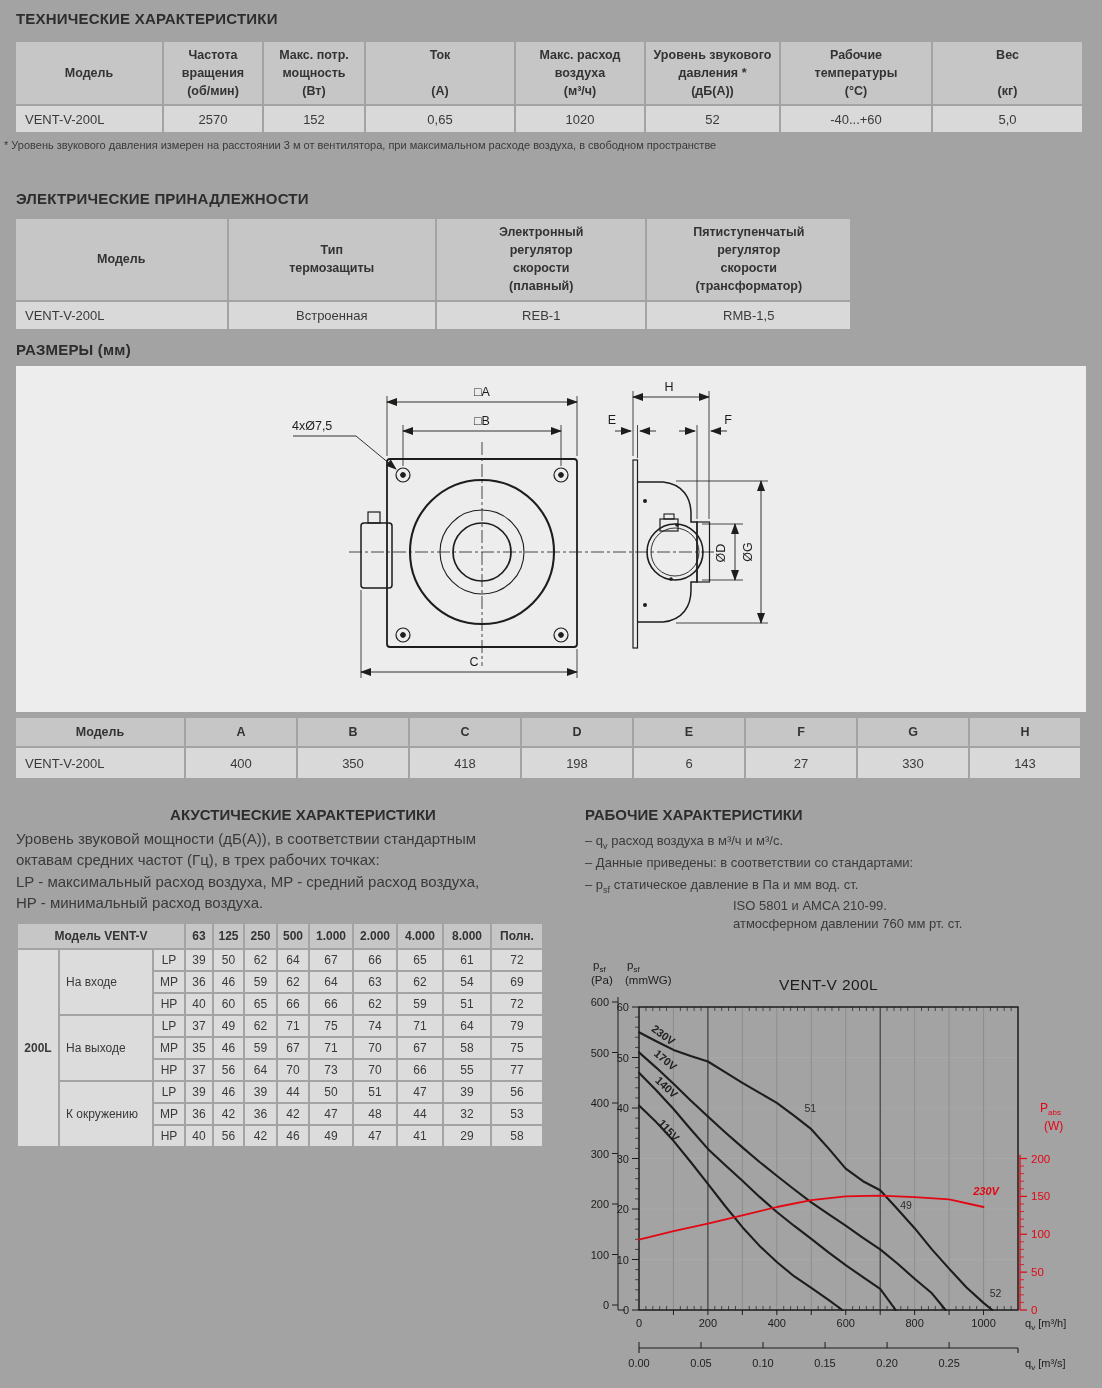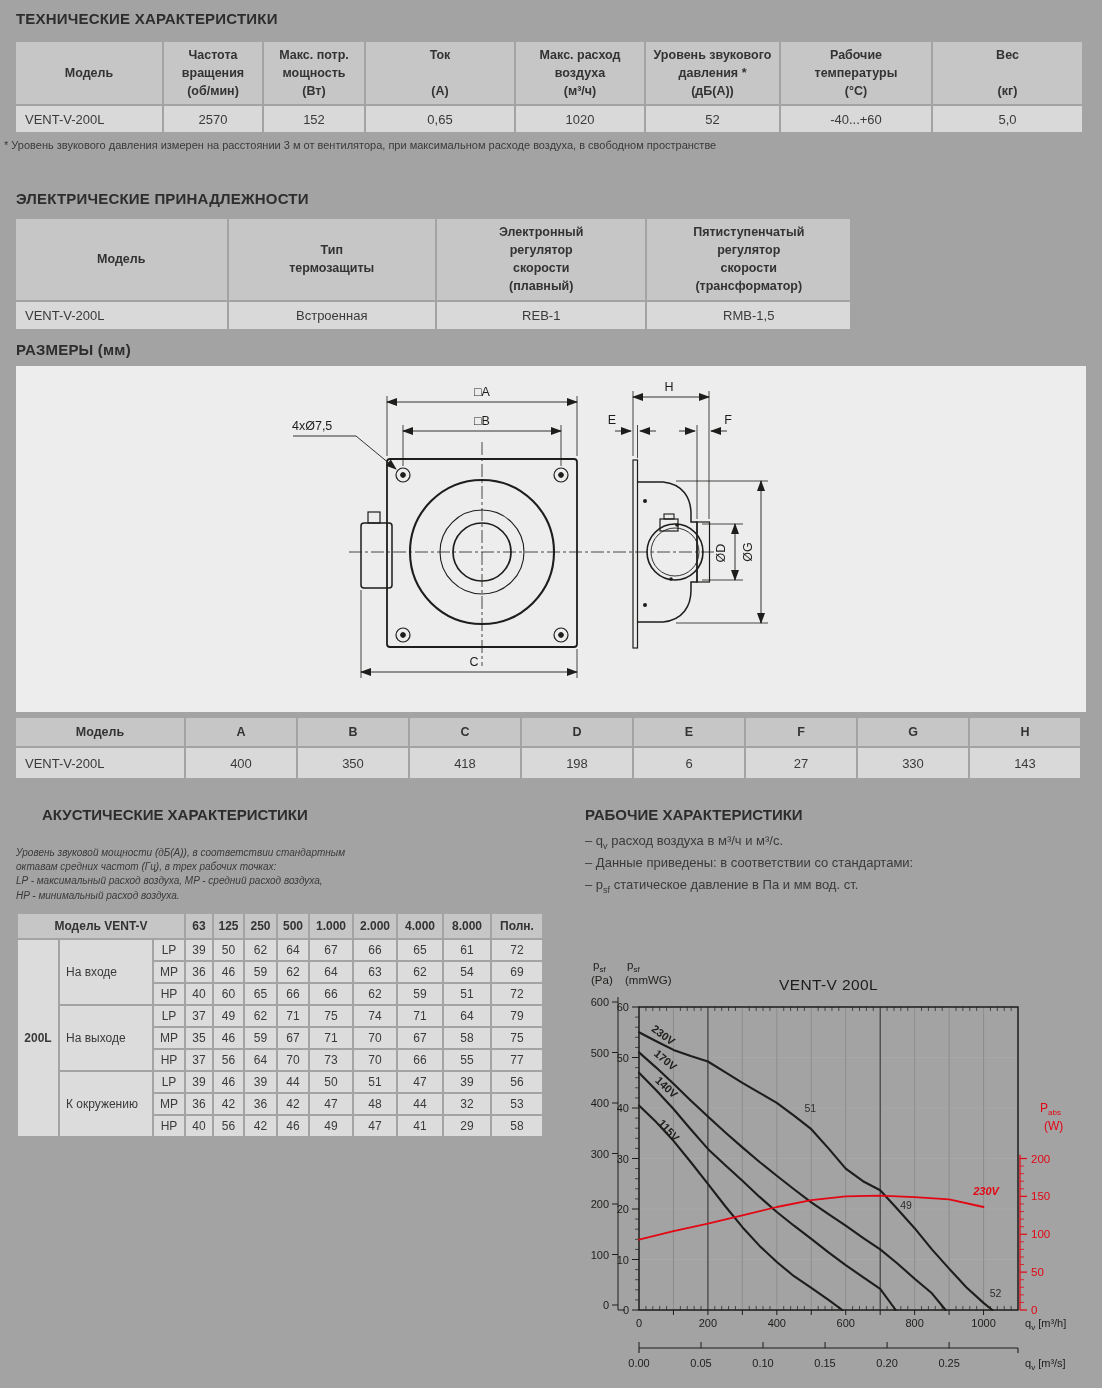--- a/index.html
+++ b/index.html
@@ -8,22 +8,22 @@
   .sec-title { position:absolute; left:16px; font-size:15px; font-weight:bold; color:#2d2d2d; letter-spacing:.2px; }
   table.t { border-collapse:separate; border-spacing:2px; position:absolute; table-layout:fixed; }
   table.t th { background:#c6c6c6; font-weight:bold; font-size:12.5px; text-align:center; vertical-align:middle; white-space:pre-line; line-height:1.45; padding:4px 4px; color:#333; }
   table.t td { background:#d9d9d9; font-size:13px; text-align:center; vertical-align:middle; padding:4px 4px; color:#3a3a3a; }
   table.t td.model { text-align:left; padding-left:9px; }
   .footnote { position:absolute; left:4px; font-size:11px; color:#3a3a3a; }
   .panel { position:absolute; left:16px; top:366px; width:1070px; height:346px; background:#ededed; }
   .colL { position:absolute; left:16px; top:806px; width:548px; }
   .colR { position:absolute; left:585px; top:806px; width:517px; height:582px; }
   .colL .sec-title2, .colR .sec-title2 { font-size:15px; font-weight:bold; color:#2d2d2d; }
-  .colL .sec-title2 { padding-left:26px; }
-  .intro { margin-top:23px; font-size:10px; line-height:1.42; white-space:pre-line; color:#3a3a3a;font-style:italic; }
+  .colL .sec-title2 { padding-left:26px;text-align:center; }
+  .intro { margin-top:5px; font-size:15px; line-height:1.42; white-space:pre-line; color:#3a3a3a; }
   table.ac { border-collapse:separate; border-spacing:2px; table-layout:fixed; margin-top:9px; }
   table.ac th { background:#c6c6c6; font-weight:bold; font-size:12px; text-align:center; padding:3px 1px; color:#333; }
   table.ac td { background:#dcdcdc; font-size:12px; text-align:center; padding:1.5px 1px; color:#3a3a3a; }
   table.ac td.gname { text-align:left; padding-left:6px; }
   table.ac td.mdl { font-weight:bold; }
   .bullets { margin-top:8px; font-size:13px; line-height:1.5; color:#3a3a3a; }
   .bullets sub { font-size:9px; }
   .standards { margin-left:148px; font-size:13px; line-height:1.35; color:#3a3a3a; }
   #op-chart { position:absolute; left:0; top:146px; }
   .axlbl { font-size:11px; fill:#1d1d1b; }
@@ -405,20 +405,22 @@
   </div>
 
   <div class="colR">
     <div class="sec-title2">РАБОЧИЕ ХАРАКТЕРИСТИКИ</div>
     <div class="bullets">
       <div><span>– q</span><sub>v</sub><span> расход воздуха в м³/ч и м³/с.</span></div>
       <div><span>– Данные приведены:</span><sub></sub><span> в соответствии со стандартами:</span></div>
       <div><span>– p</span><sub>sf</sub><span> статическое давление в Па и мм вод. ст.</span></div>
     </div>
     <div class="standards">
+      <div>ISO 5801 и AMCA 210-99.</div>
+      <div>атмосферном давлении 760 мм рт. ст.</div>
     </div>
     <svg id="op-chart" width="517" height="436" viewBox="0 0 517 436">
         <line x1="54" y1="307.5" x2="433" y2="307.5" stroke="#a8a8a8" stroke-width="1.1"></line>
         <line x1="54" y1="257" x2="433" y2="257" stroke="#a8a8a8" stroke-width="1.1"></line>
         <line x1="54" y1="206.5" x2="433" y2="206.5" stroke="#a8a8a8" stroke-width="1.1"></line>
         <line x1="54" y1="156" x2="433" y2="156" stroke="#a8a8a8" stroke-width="1.1"></line>
         <line x1="54" y1="105.5" x2="433" y2="105.5" stroke="#a8a8a8" stroke-width="1.1"></line>
         <line x1="88.45454545454545" y1="55" x2="88.45454545454545" y2="358" stroke="#8e8e8e" stroke-width="1"></line>
         <line x1="122.9090909090909" y1="55" x2="122.9090909090909" y2="358" stroke="#2b2b2b" stroke-width="1"></line>
         <line x1="157.36363636363637" y1="55" x2="157.36363636363637" y2="358" stroke="#8e8e8e" stroke-width="1"></line>

